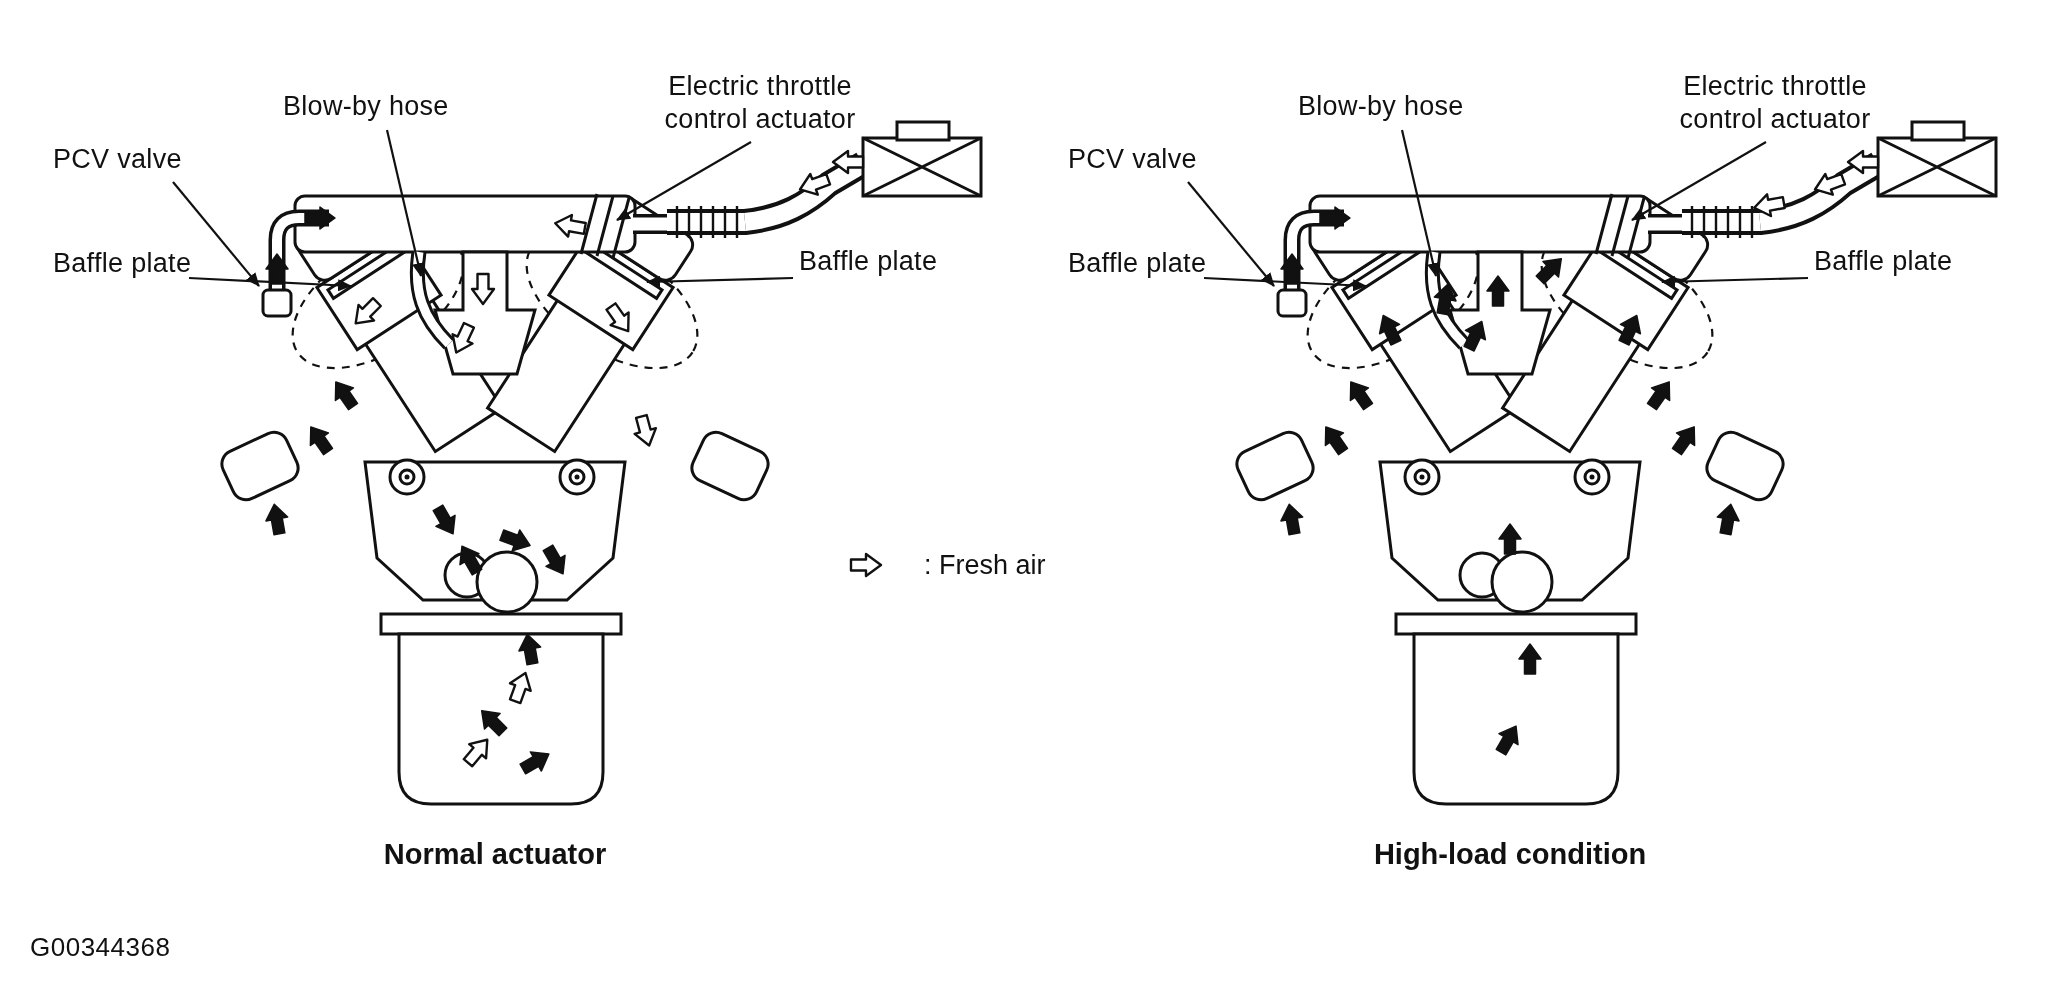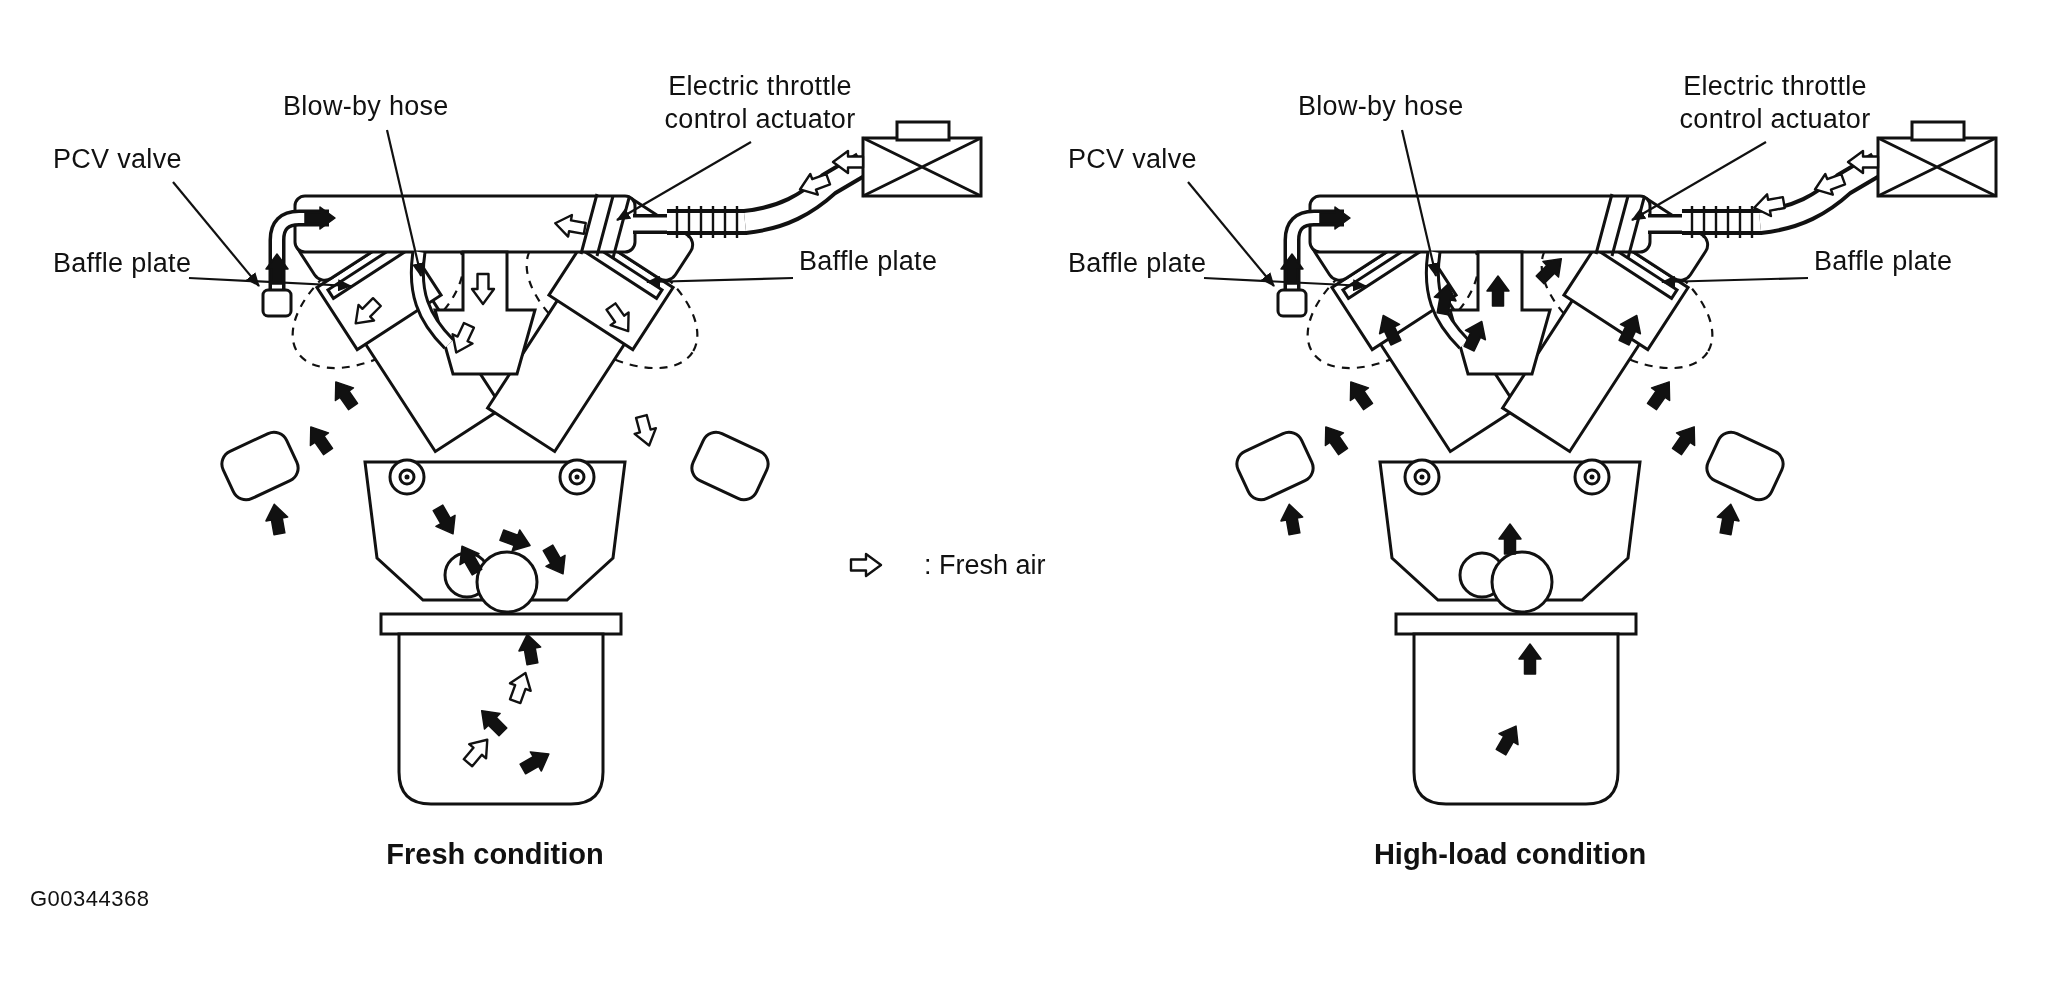--- a/index.html
+++ b/index.html
@@ -7,21 +7,21 @@
         font-family:"Liberation Sans", sans-serif;color:#111;}
   .diagram{position:absolute;top:0;width:1010px;height:900px;}
   .diagram svg{display:block;}
   svg text{font-family:"Liberation Sans", sans-serif;font-size:27px;fill:#111;letter-spacing:.3px;}
   .caption{position:absolute;left:480px;top:838px;transform:translateX(-50%);
            font-size:29px;font-weight:bold;white-space:nowrap;}
   #legend{position:absolute;left:845px;top:545px;}
   .legend-row{display:flex;align-items:center;height:40px;gap:27px;}
   .legend-row svg{margin-right:8px;}
   .legend-label{font-size:27px;}
-  #figure-id{position:absolute;left:30px;top:886px;font-size:22px;letter-spacing:.5px;}
+  #figure-id{position:absolute;left:30px;top:932px;font-size:26px;letter-spacing:.5px;}
 </style>
 </head>
 <body>
 
 <div id="page">
 
   <div class="diagram" id="diagram-normal" style="left:15px">
     <svg viewBox="0 0 1000 900" width="1000" height="900">
       <defs>
         <marker id="ahn" markerWidth="14" markerHeight="12" refX="13" refY="6" orient="auto" markerUnits="userSpaceOnUse">
@@ -133,21 +133,21 @@
         <path d="M778,278 L632,282" marker-end="url(#ahn)"></path>
       </g>
 
       <text x="38" y="168">PCV valve</text>
       <text x="268" y="115">Blow-by hose</text>
       <text x="745" y="95" text-anchor="middle">Electric throttle</text>
       <text x="745" y="128" text-anchor="middle">control actuator</text>
       <text x="38" y="272">Baffle plate</text>
       <text x="784" y="270">Baffle plate</text>
     </svg>
-    <div class="caption">Fresh condition</div>
+    <div class="caption">Normal actuator</div>
   </div>
 
   <div id="legend">
     <div class="legend-row">
       <svg width="44" height="30" viewBox="0 0 44 30">
         <use href="#ar-open" transform="translate(20,15)"></use>
       </svg>
       <span class="legend-label">: Fresh air</span>
     </div>
   </div>

